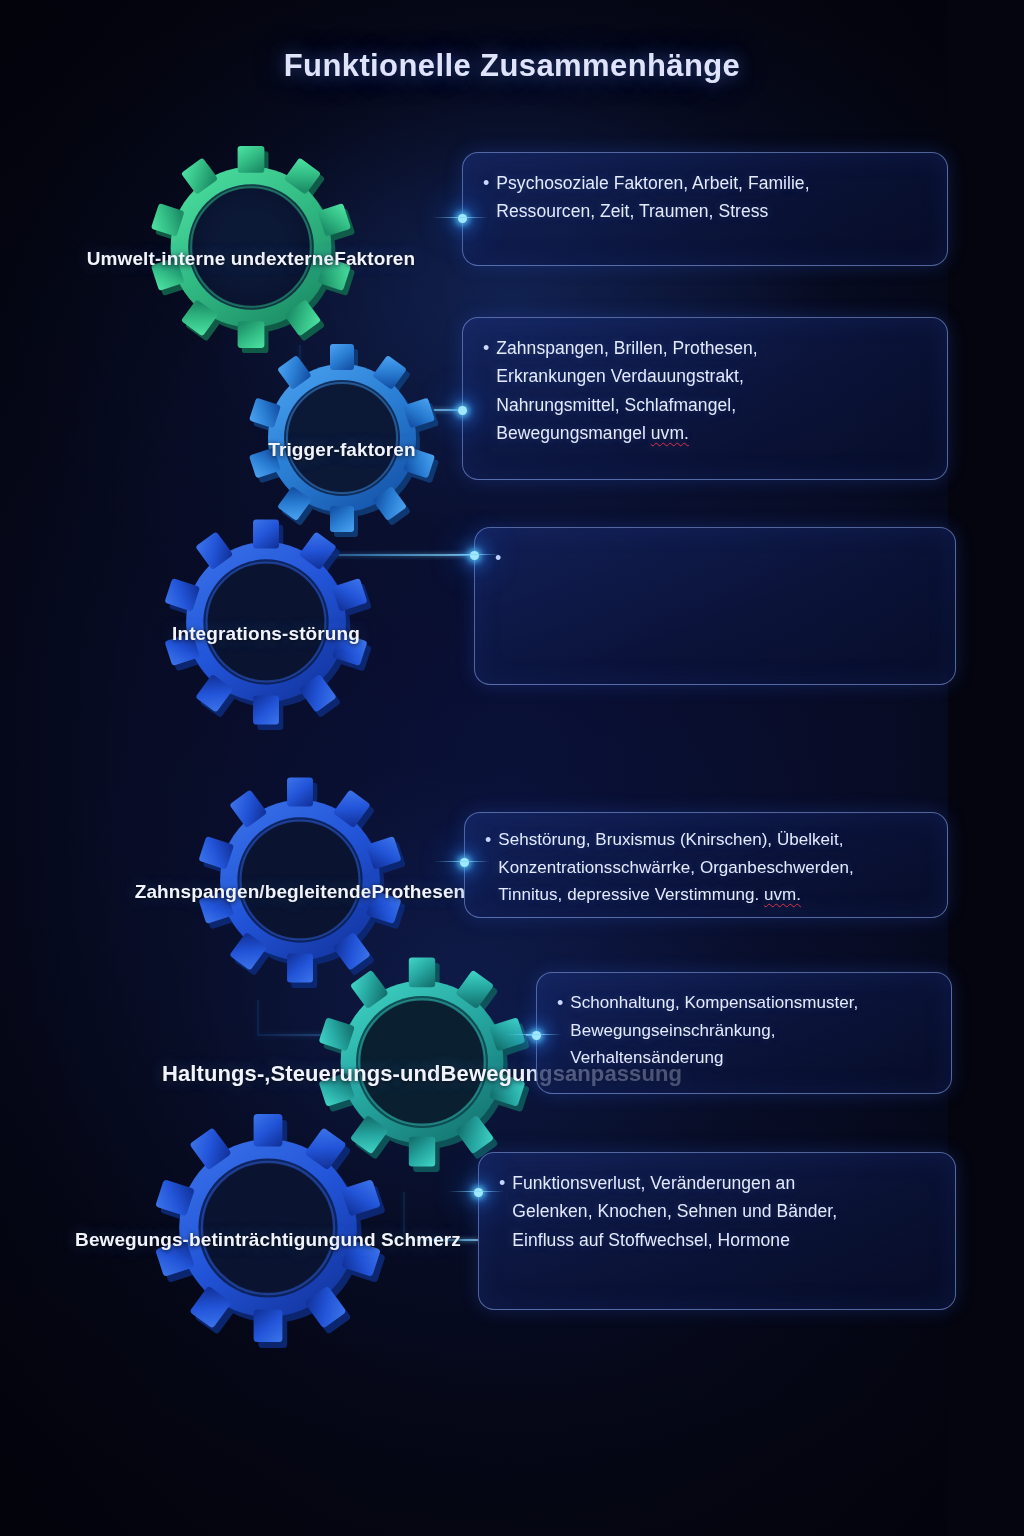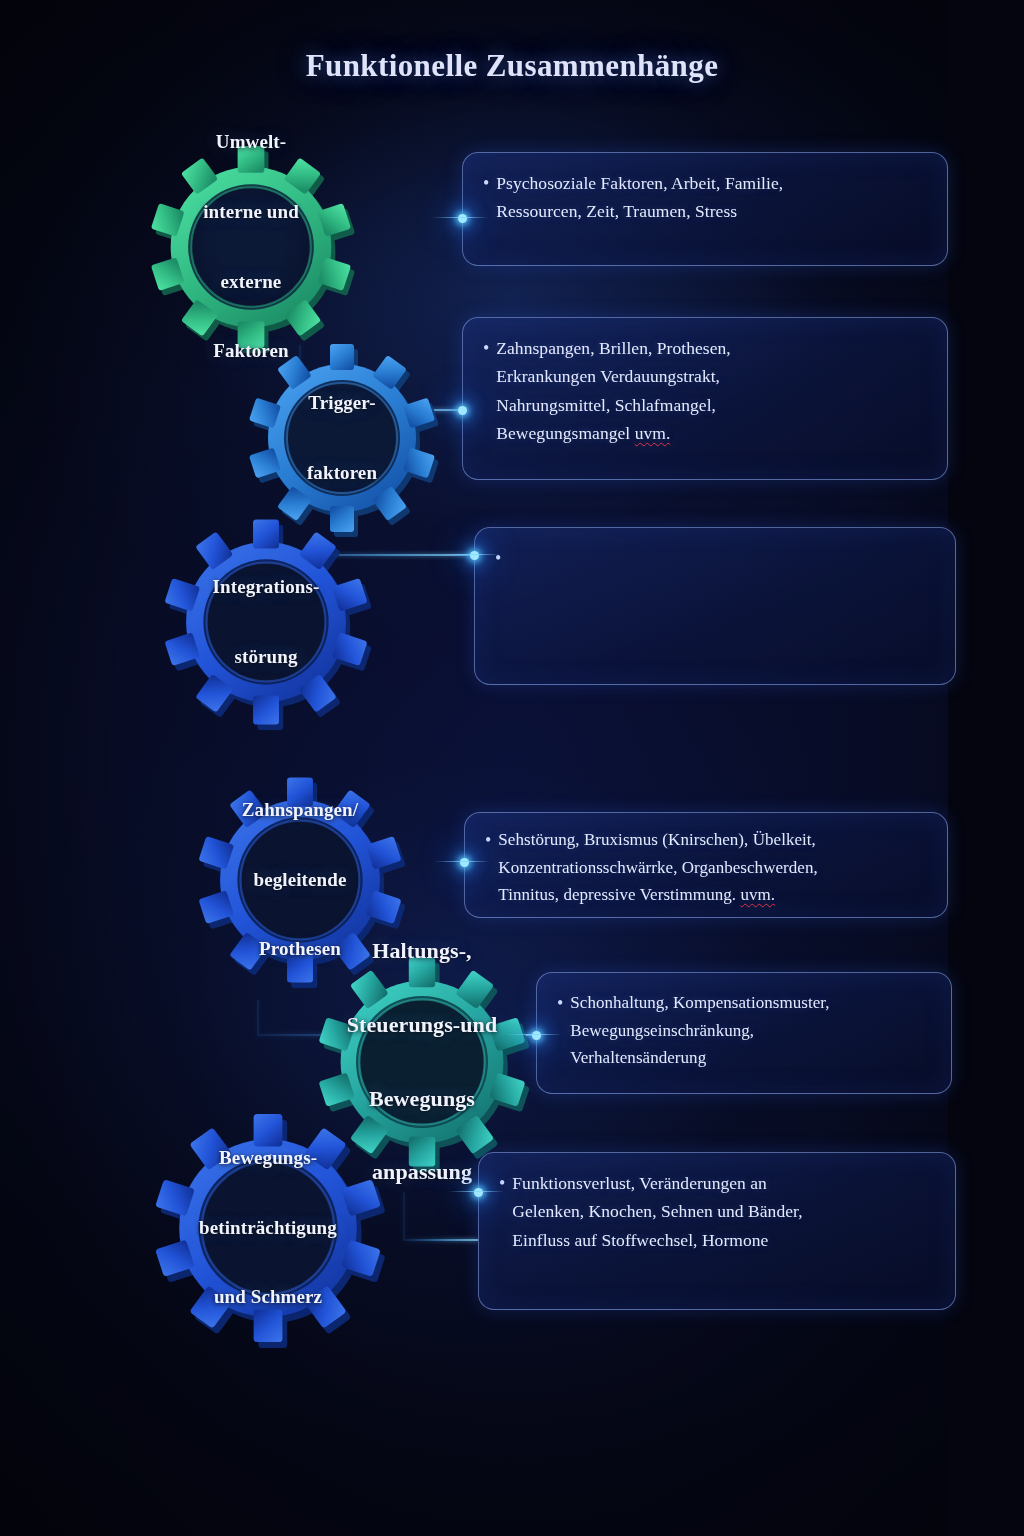--- a/index.html
+++ b/index.html
@@ -13,21 +13,21 @@
 
   #stage {
     position: relative;
     width: 948px;
     height: 1536px;
     background:
       radial-gradient(ellipse 700px 520px at 512px 300px, rgba(26,52,120,0.55) 0%, rgba(12,22,60,0.25) 45%, rgba(5,7,22,0) 72%),
       radial-gradient(ellipse 620px 500px at 470px 1000px, rgba(22,44,108,0.45) 0%, rgba(10,20,54,0.2) 48%, rgba(5,7,22,0) 75%),
       radial-gradient(ellipse 900px 900px at 512px 760px, #0a1038 0%, #070b22 48%, #04050f 100%),
       #04050f;
-    font-family: Liberation Serif, serif;
+    font-family: Liberation Sans, sans-serif;
     -webkit-font-smoothing: antialiased;
   }
 
   
   #stage::after {
     content: "";
     position: absolute;
     inset: 0;
     pointer-events: none;
     background:
@@ -62,37 +62,35 @@
   
   .gear {
     position: absolute;
     z-index: 6;
   }
   .gear svg { display: block; overflow: visible; }
 
   .gear-label {
     position: absolute;
     left: 0;
-    top: 0;
+    top: 12px;
     width: 100%;
     height: 100%;
     display: flex;
-    flex-direction: column;
     align-items: center;
     justify-content: center;
     text-align: center;
     color: #f1f4ff;
     font-size: 19px;
     font-weight: 600;
     line-height: 1.30;
     letter-spacing: 0.1px;
     text-shadow: 0 1px 5px rgba(0,0,0,0.85), 0 0 14px rgba(120,170,255,0.35);
     pointer-events: none;
     padding: 0 14px;
-    gap: 45px;
   }
   .gear-label span { display: block; white-space: nowrap; }
 
   
   .box {
     position: absolute;
     z-index: 8;
     border: 1px solid rgba(150,180,255,0.52);
     border-radius: 16px;
     background:

